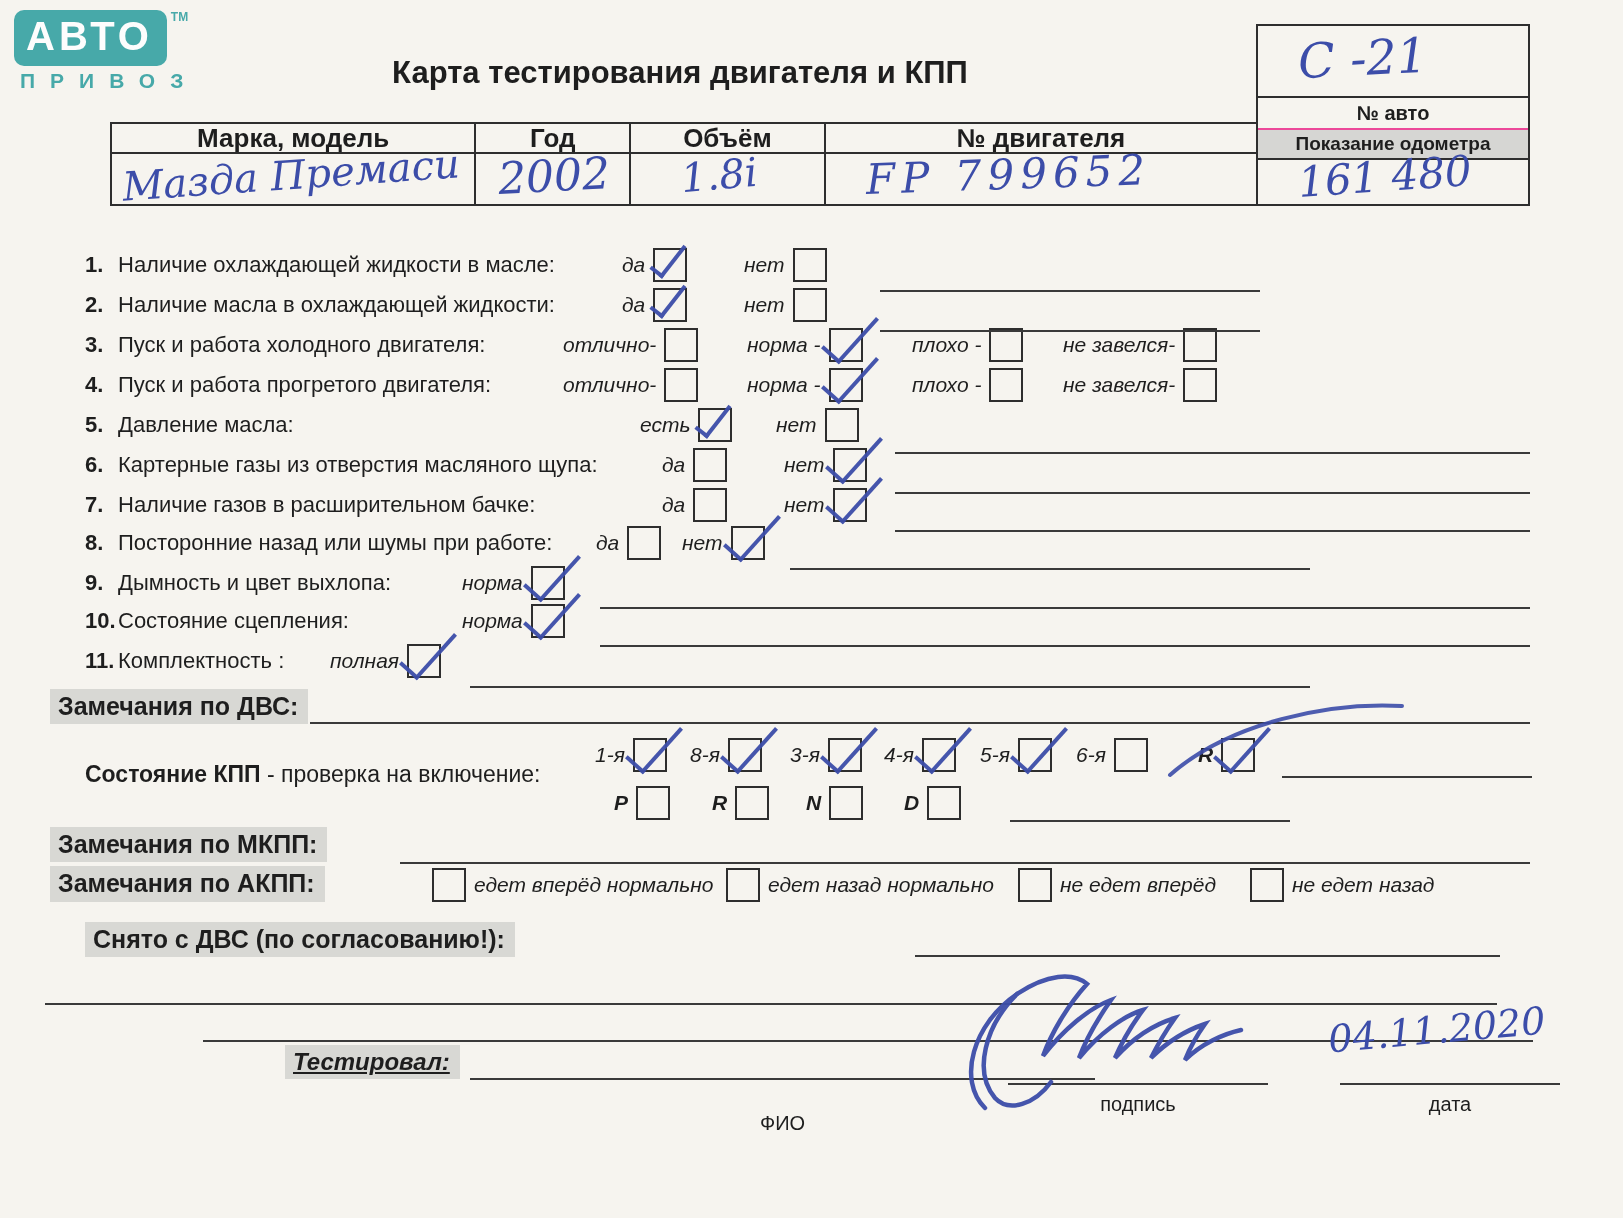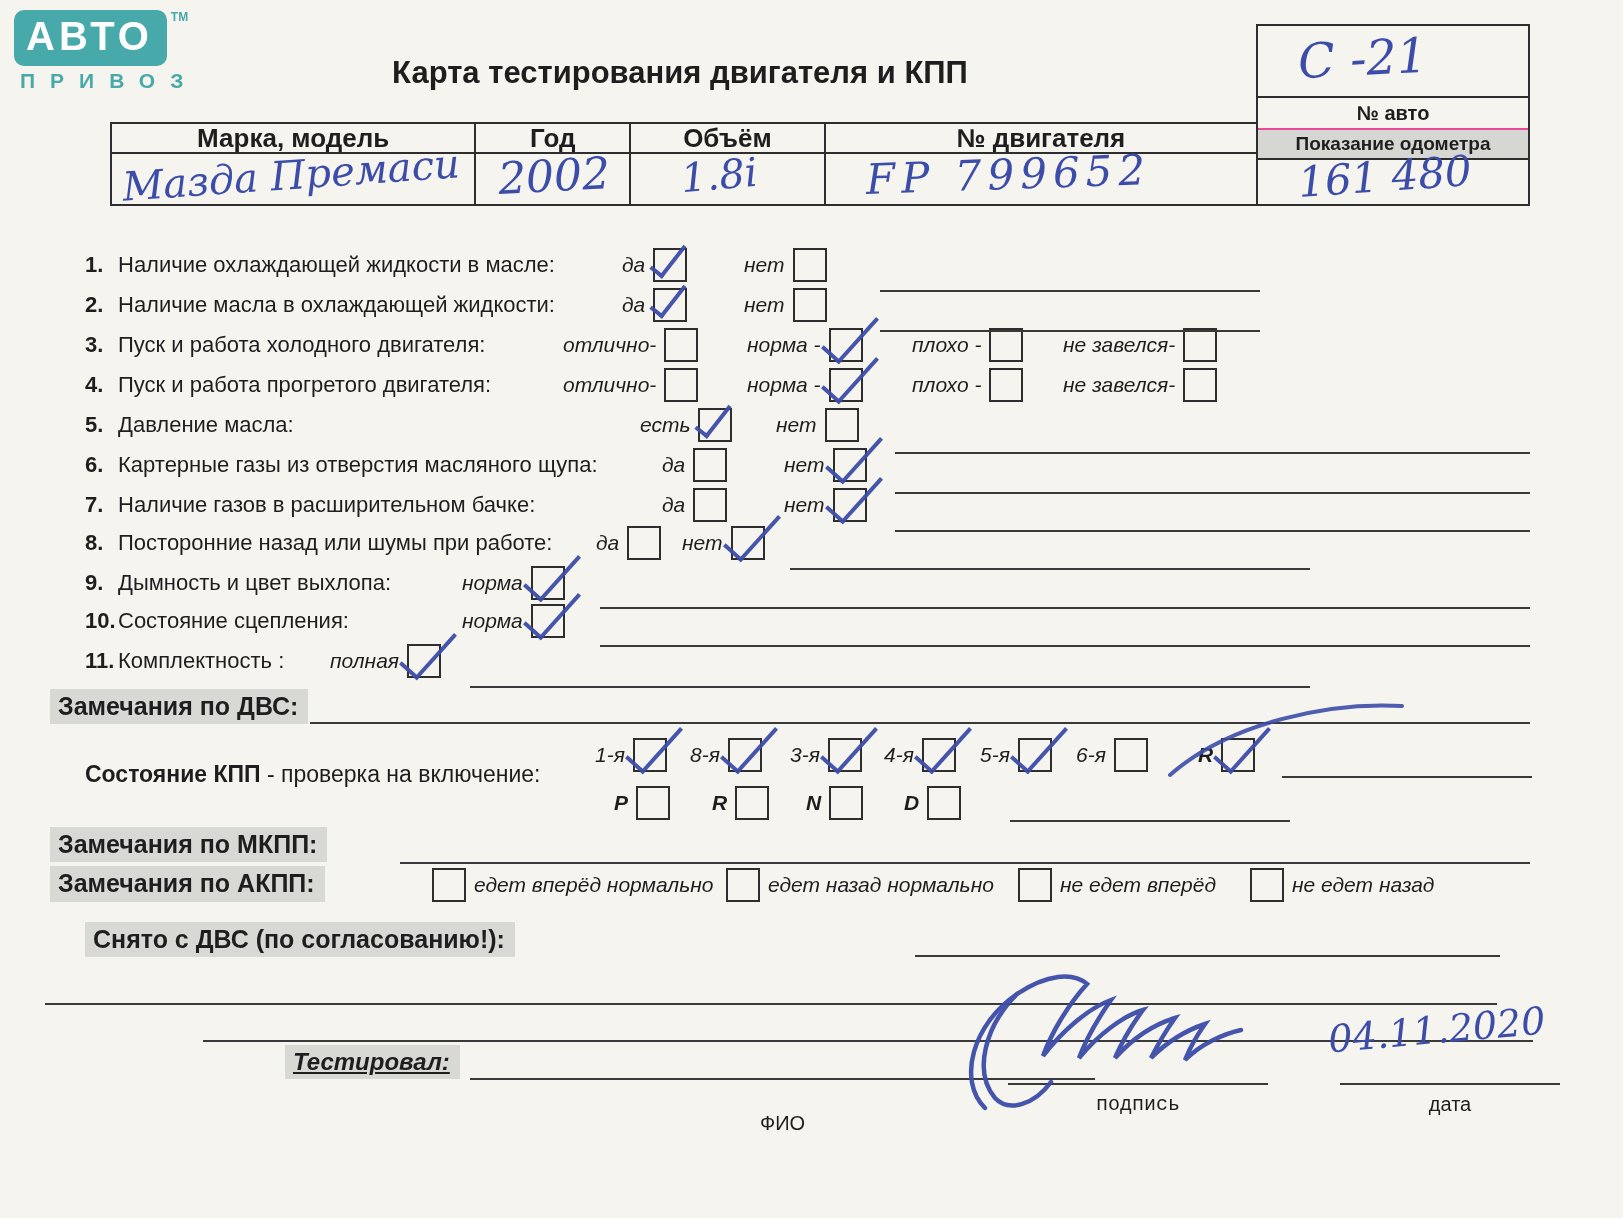--- a/index.html
+++ b/index.html
@@ -366,21 +366,21 @@
   <div class="hline" style="left:45px;top:1003px;width:1452px;"></div>
   <div class="hline" style="left:203px;top:1040px;width:1330px;"></div>
   <div class="hline" style="left:470px;top:1078px;width:625px;"></div>
   <div class="hline" style="left:1008px;top:1083px;width:260px;"></div>
   <div class="hline" style="left:1340px;top:1083px;width:220px;"></div>
 
   <div class="abs" style="left:285px;top:1048px;">
     <span class="sec shl" style="font-style:italic;font-size:24px;text-decoration:underline;">Тестировал:</span>
   </div>
   <div class="abs footer-label" style="left:470px;top:1088px;width:625px;text-align:center;margin-top:24px;">ФИО</div>
-  <div class="abs footer-label" style="left:1008px;top:1093px;width:260px;text-align:center;font-family:Liberation Mono, monospace;">подпись</div>
+  <div class="abs footer-label" style="left:1008px;top:1093px;width:260px;text-align:center;">подпись</div>
   <div class="abs footer-label" style="left:1340px;top:1093px;width:220px;text-align:center;">дата</div>
   <div class="abs hand" style="left:1328px;top:1008px;font-size:38px;transform:rotate(-5deg);">04.11.2020</div>
 
   <svg class="svgstroke" style="left:955px;top:960px;" width="345" height="155" viewBox="0 0 345 155">
     <g fill="none" stroke="#3c4da9" stroke-width="4.5" stroke-linecap="round" opacity="0.95">
       <path d="M30,148 C2,120 18,64 62,34 C92,14 118,12 132,24 C112,46 96,74 88,96 C108,70 134,48 156,40 C142,60 130,82 124,98 C144,74 168,56 188,50 C176,66 166,84 160,98 C178,78 200,64 220,58 C210,72 202,86 196,98 C212,82 232,70 250,64 C240,78 234,90 230,100 C246,84 268,74 286,70"></path>
       <path d="M62,34 C30,66 18,112 40,138 C54,153 80,144 96,122"></path>
     </g>
   </svg>
 

